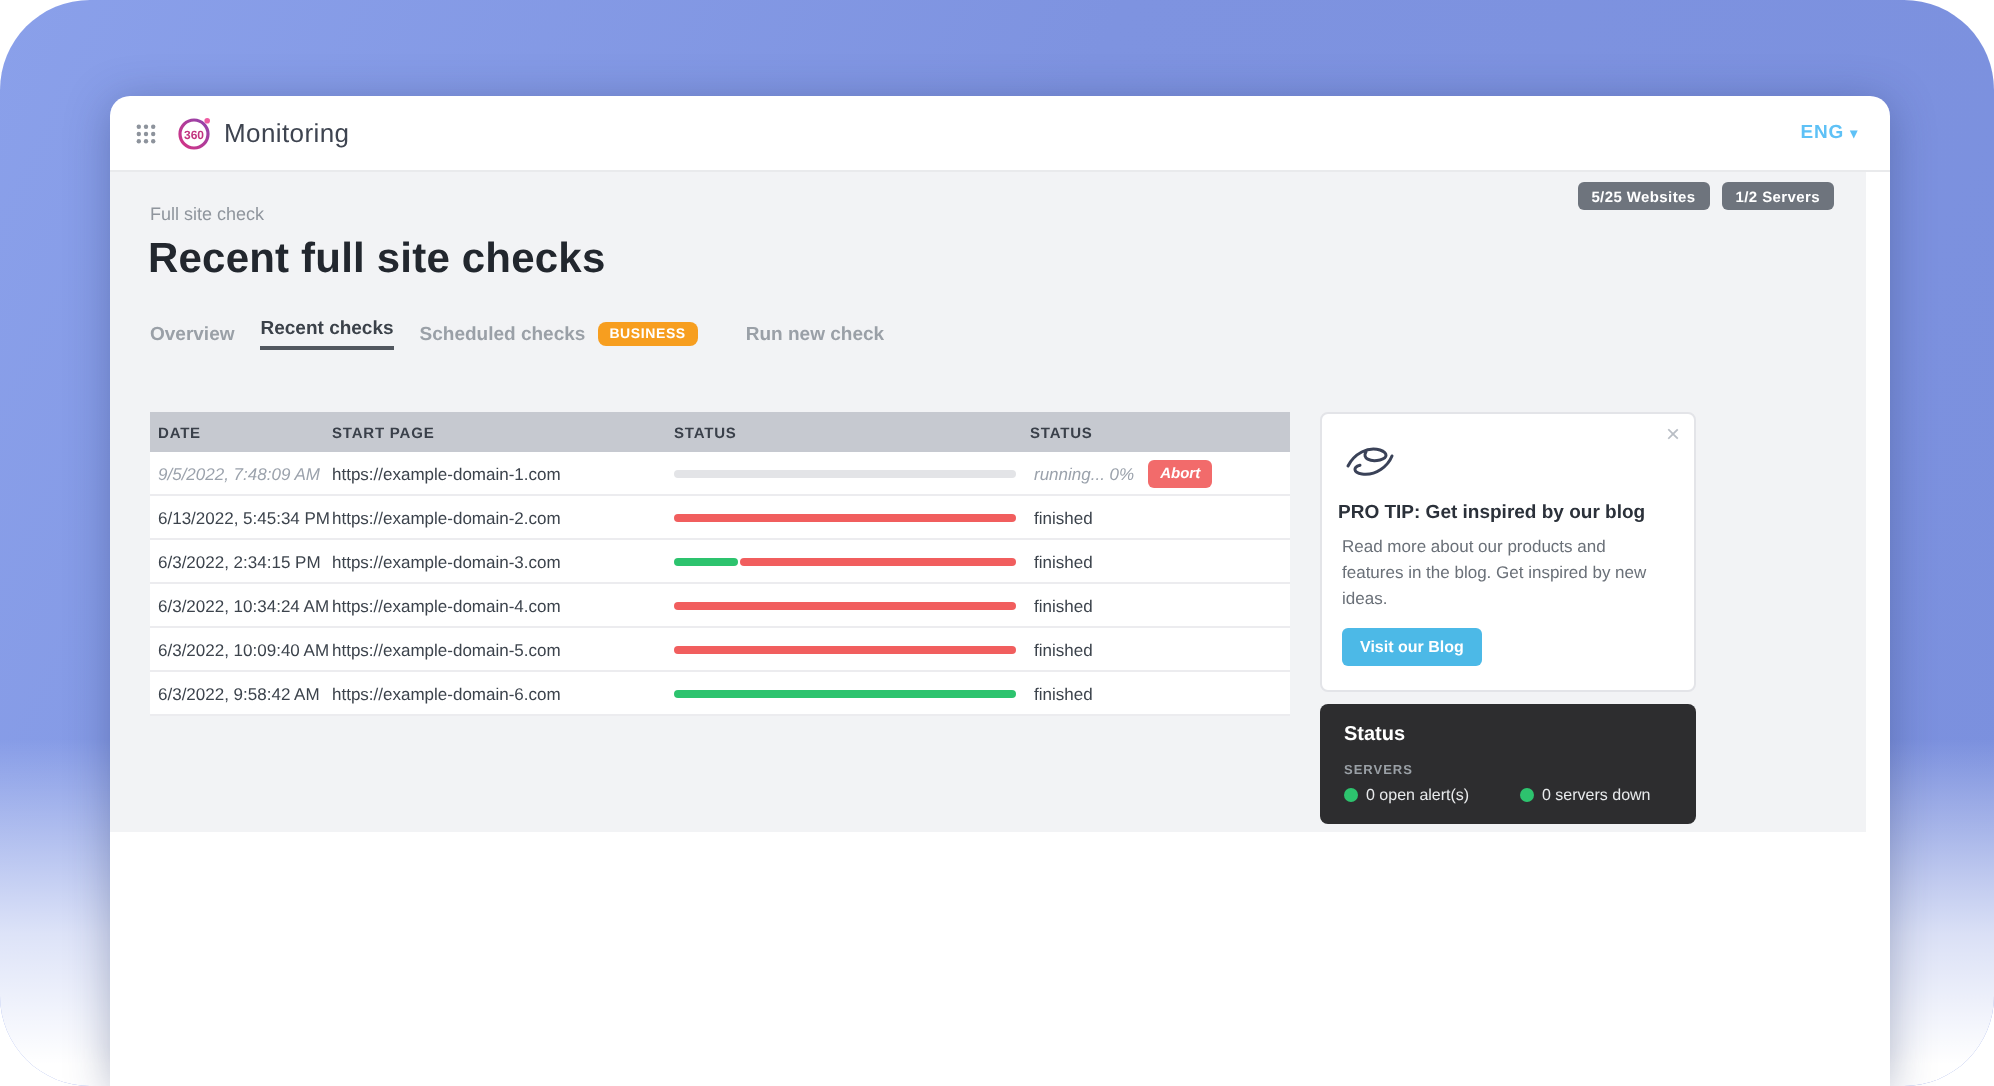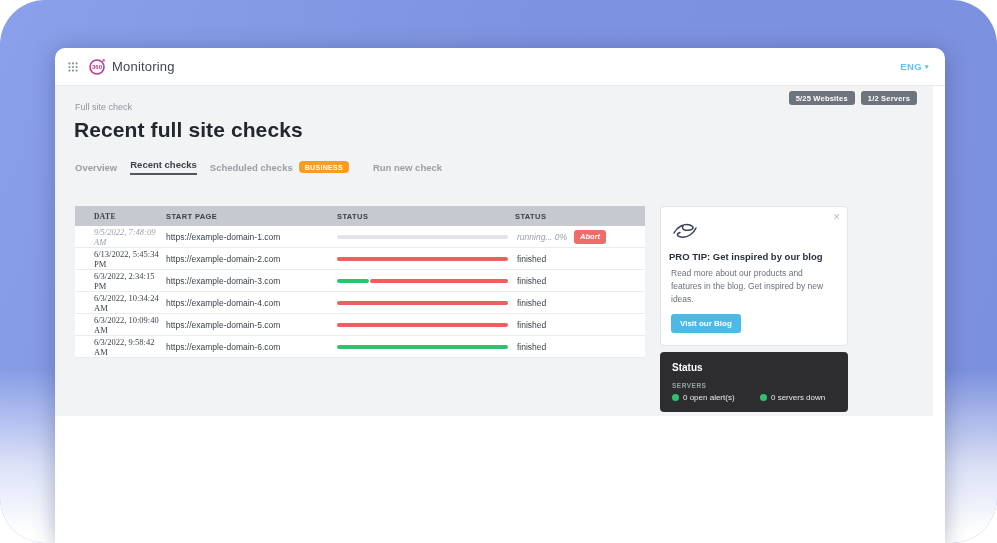--- a/index.html
+++ b/index.html
@@ -52,21 +52,21 @@
   .left-col { width:570px; }
   .right-col { width:188px; margin-left:15px; }
 
   .notification { height:24px; line-height:24px; background:#d5f6e3; color:#2f5a46;
     font-size:9px; padding-left:10px; border-radius:3px; margin-bottom:10px; }
 
   
   .thead, .trow { display:grid; grid-template-columns:91px 171px 178px 1fr; align-items:center; }
   .thead { height:20px; background:#c6c9d0; font-size:7.5px; font-weight:700;
     color:#3a404a; letter-spacing:.4px; }
-  .thead .cell:first-child, .trow .cell.date { padding-left:19px;font-family:Liberation Serif, serif; }
+  .thead .cell:first-child, .trow .cell.date { padding-left:4px; }
   .trow { height:22px; background:#fff; border-bottom:1px solid #ececef; font-size:8.5px; color:#3c434c; }
   .cell.page { color:#3c434c; }
   .pending { font-style:italic; color:#9ba2ac; }
   .bar { width:171px; height:4px; display:flex; gap:1px; }
   .bar span { display:block; height:4px; border-radius:2px; }
   .cell.status { display:flex; align-items:center; padding-left:2px; }
   .abort-btn { background:#f26b6b; color:#fff; border:none; font-size:7.5px; font-style:italic;
     font-weight:600; padding:2.5px 6px; border-radius:3px; margin-left:7px; cursor:pointer;
     font-family:"Liberation Sans", sans-serif; }
 

